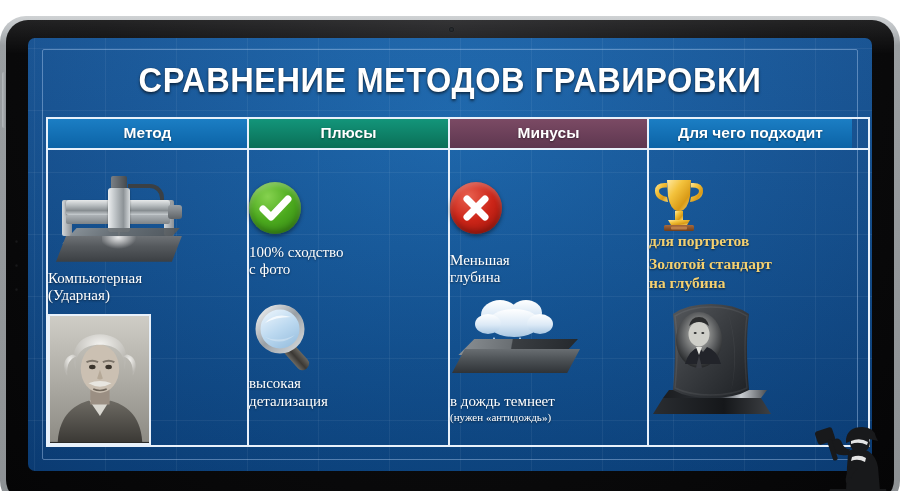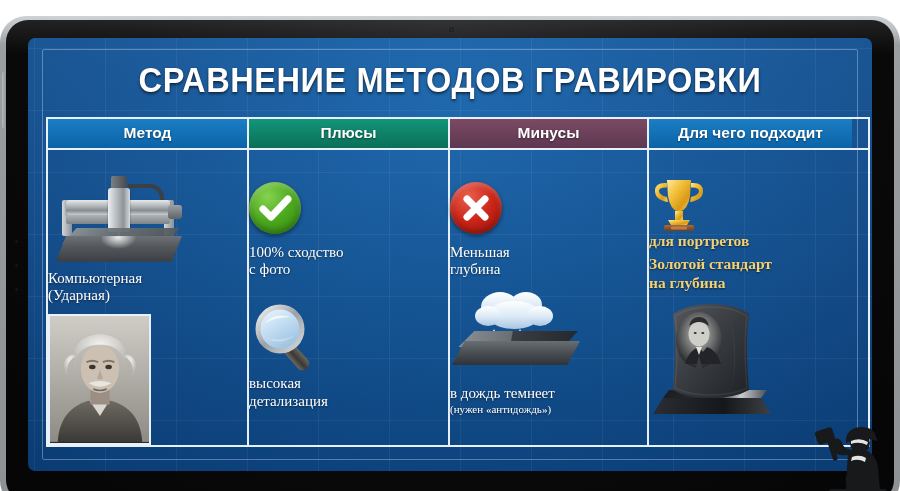--- a/index.html
+++ b/index.html
@@ -385,21 +385,21 @@
           <div class="cap" style="">высокая</div>
           <div class="cap">детализация</div>
         </div>
 
         <div class="bcell col-3">
           <div class="badge bad">
             <svg viewBox="0 0 52 52">
               <path d="M17 17 L35 35 M35 17 L17 35" stroke="#ffffff" stroke-width="7" stroke-linecap="round" fill="none"></path>
             </svg>
           </div>
-          <div class="cap" style="margin-top:10px">Меньшая</div>
+          <div class="cap" style="margin-top:18px">Меньшая</div>
           <div class="cap">глубина</div>
 
           <div class="rain">
             <svg viewBox="0 0 132 96" style="position:absolute;inset:0">
               <defs>
                 <linearGradient id="cl" x1="0" y1="0" x2="0" y2="1">
                   <stop offset="0" stop-color="#ffffff"></stop>
                   <stop offset="0.55" stop-color="#dbe9f6"></stop>
                   <stop offset="1" stop-color="#a9c7e2"></stop>
                 </linearGradient>

